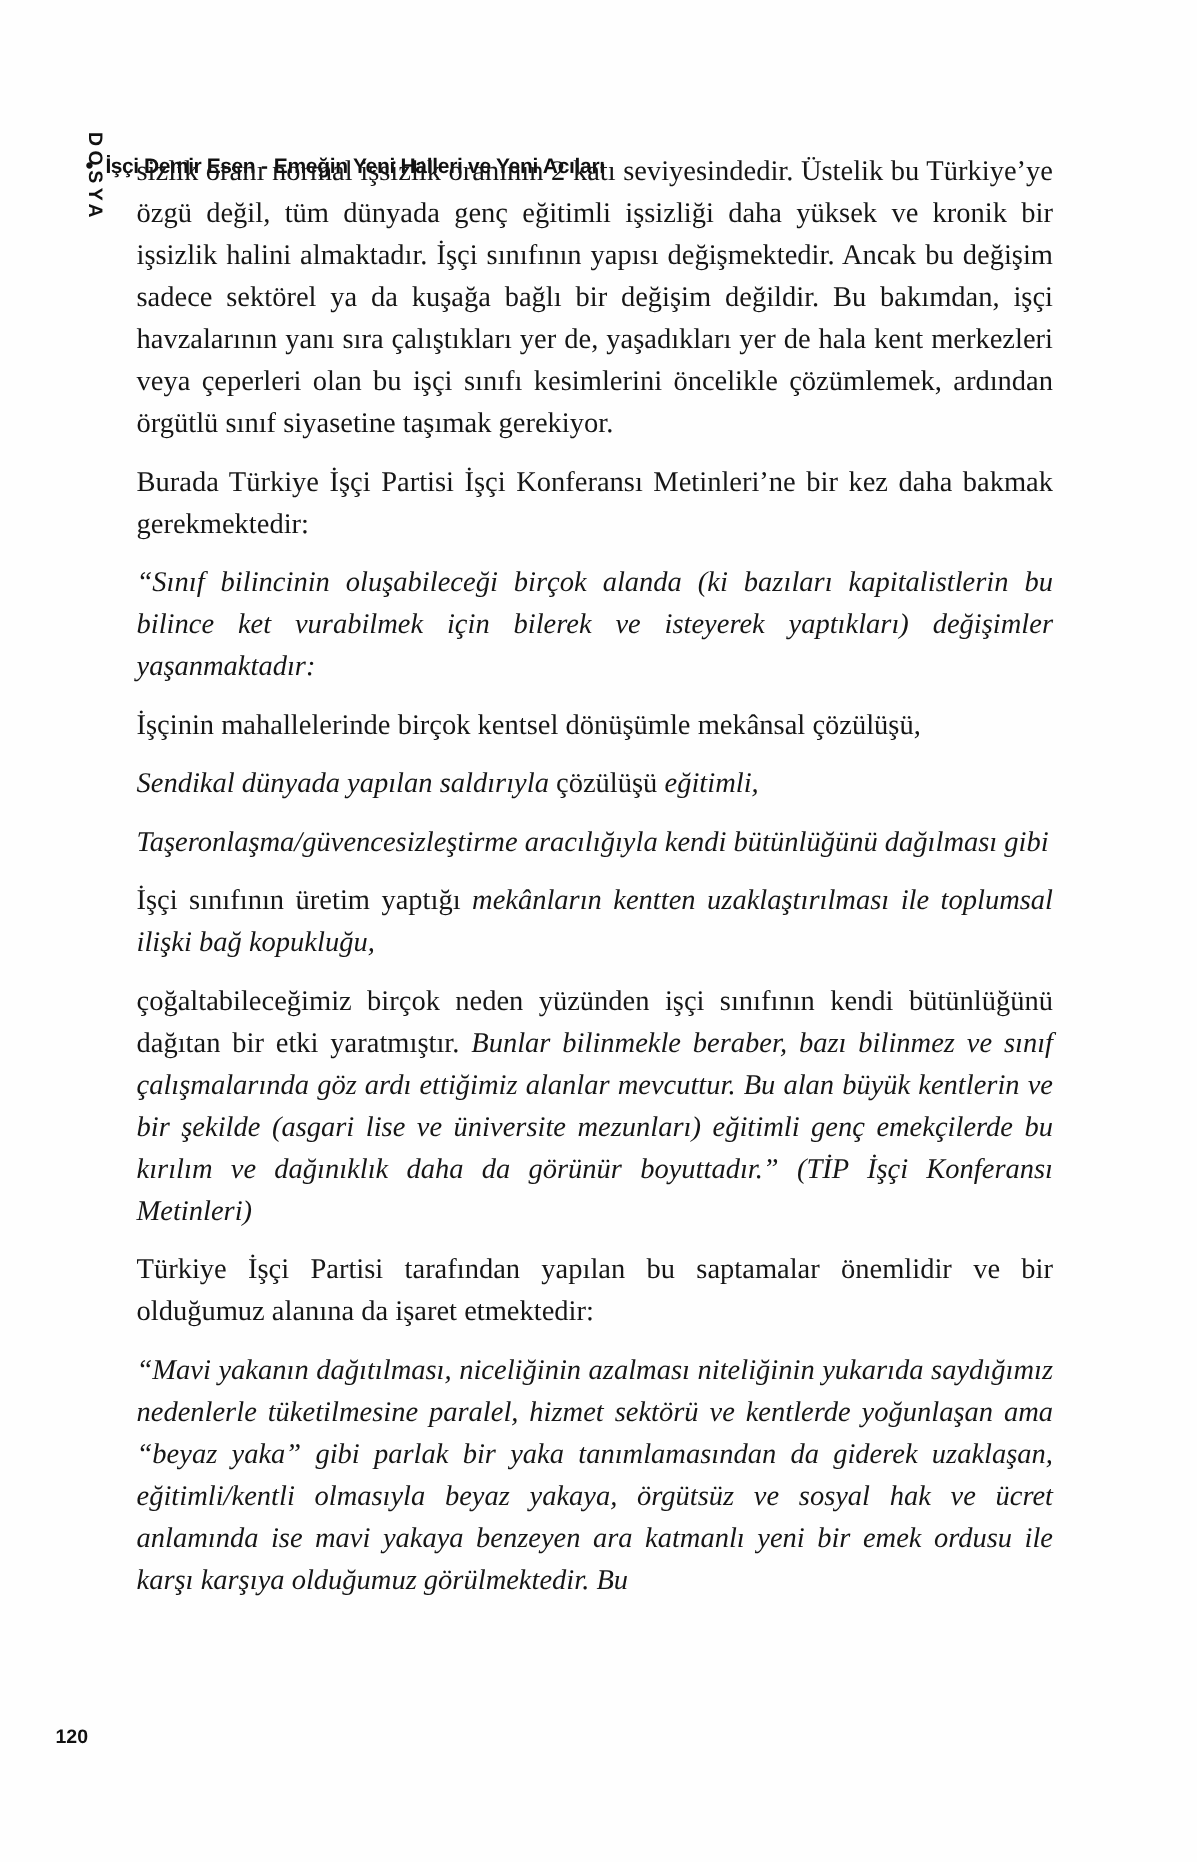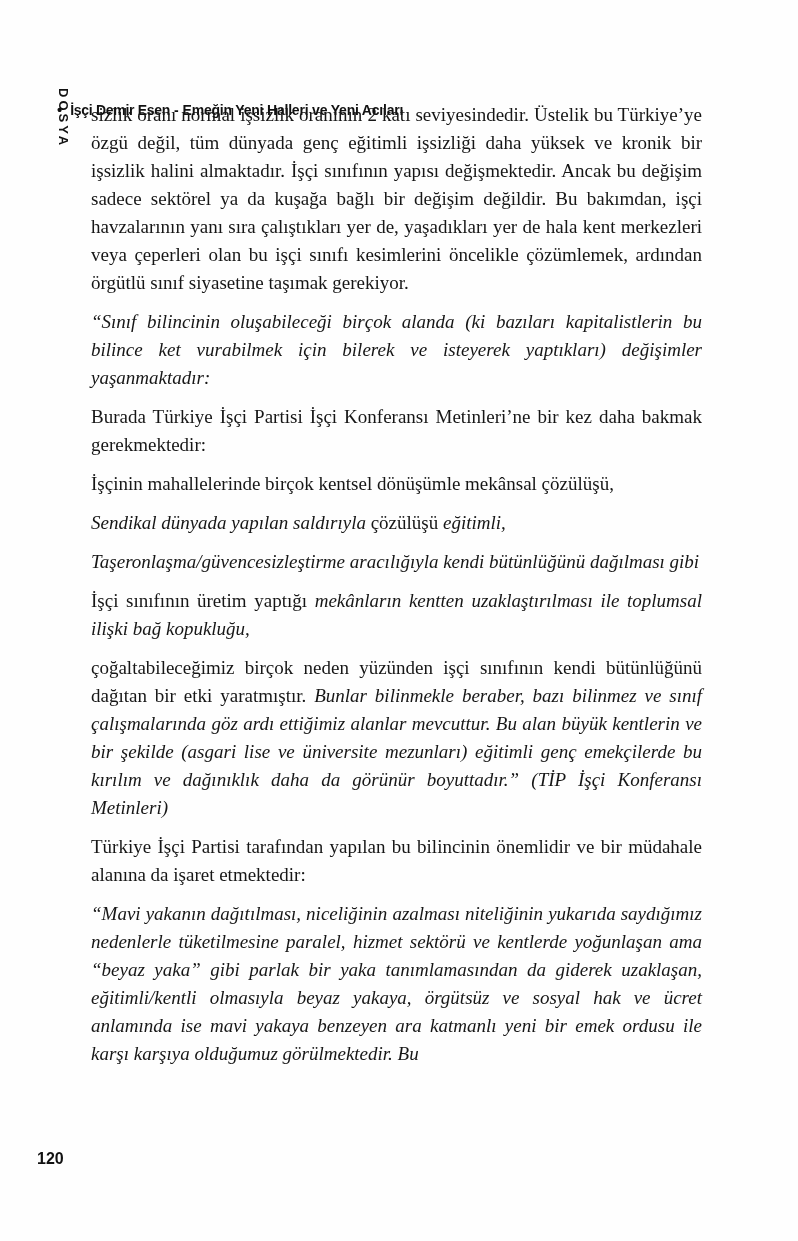--- a/index.html
+++ b/index.html
@@ -50,43 +50,43 @@
   }
   .body-text p { margin: 0 0 11px 0; }
   .body-text .italic { font-style: italic; }
   .body-text .normal { font-style: normal; }
   .page-number {
     position: absolute;
     top: 1150px;
     left: 37px;
     font-family: "Liberation Sans", sans-serif;
     font-weight: 700;
-    font-size: 16px;
+    font-size: 13px;
     color: #111;
   }
 </style>
 </head>
 <body>
 
 <div class="page">
 
   <div class="header">
     <span class="bullet">•</span><span class="author">İşçi Demir Esen</span><span class="sep"> - </span><span class="title">Emeğin Yeni Halleri ve Yeni Acıları</span>
   </div>
 
   <div class="dosya">DOSYA</div>
 
   <div class="body-text">
       <p><span class="normal">sizlik oranı normal işsizlik oranının 2 katı seviyesindedir. Üstelik bu Türkiye’ye özgü değil, tüm dünyada genç eğitimli işsizliği daha yüksek ve kronik bir işsizlik halini almaktadır. İşçi sınıfının yapısı değişmektedir. Ancak bu değişim sadece sektörel ya da kuşağa bağlı bir değişim değildir. Bu bakımdan, işçi havzalarının yanı sıra çalıştıkları yer de, yaşadıkları yer de hala kent merkezleri veya çeperleri olan bu işçi sınıfı kesimlerini öncelikle çözümlemek, ardından örgütlü sınıf siyasetine taşımak gerekiyor.</span></p>
+      <p><span class="normal">Burada Türkiye İşçi Partisi İşçi Konferansı Metinleri’ne bir kez daha bakmak gerekmektedir:</span></p>
       <p><span class="italic">“Sınıf bilincinin oluşabileceği birçok alanda (ki bazıları kapitalistlerin bu bilince ket vurabilmek için bilerek ve isteyerek yaptıkları) değişimler yaşanmaktadır:</span></p>
-      <p><span class="normal">Burada Türkiye İşçi Partisi İşçi Konferansı Metinleri’ne bir kez daha bakmak gerekmektedir:</span></p>
       <p><span class="normal">İşçinin mahallelerinde birçok kentsel dönüşümle mekânsal çözülüşü,</span></p>
       <p><span class="italic">Sendikal dünyada yapılan saldırıyla </span><span class="normal">çözülüşü </span><span class="italic">eğitimli,</span></p>
       <p><span class="italic">Taşeronlaşma/güvencesizleştirme aracılığıyla kendi bütünlüğünü dağılması gibi</span></p>
       <p><span class="normal">İşçi sınıfının üretim yaptığı </span><span class="italic">mekânların kentten uzaklaştırılması ile toplumsal ilişki bağ kopukluğu,</span></p>
       <p><span class="normal">çoğaltabileceğimiz birçok neden yüzünden işçi sınıfının kendi bütünlüğünü dağıtan bir etki yaratmıştır. </span><span class="italic">Bunlar bilinmekle beraber, bazı bilinmez ve sınıf çalışmalarında göz ardı ettiğimiz alanlar mevcuttur. Bu alan büyük kentlerin ve bir şekilde (asgari lise ve üniversite mezunları) eğitimli genç emekçilerde bu kırılım ve dağınıklık daha da görünür boyuttadır.” (TİP İşçi Konferansı Metinleri)</span></p>
-      <p><span class="normal">Türkiye İşçi Partisi tarafından yapılan bu bilincinin önemlidir ve bir müdahale alanına da işaret etmektedir:</span></p>
+      <p><span class="normal">Türkiye İşçi Partisi tarafından yapılan bu saptamalar önemlidir ve bir olduğumuz alanına da işaret etmektedir:</span></p>
       <p><span class="italic">“Mavi yakanın dağıtılması, niceliğinin azalması niteliğinin yukarıda saydığımız nedenlerle tüketilmesine paralel, hizmet sektörü ve kentlerde yoğunlaşan ama “beyaz yaka” gibi parlak bir yaka tanımlamasından da giderek uzaklaşan, eğitimli/kentli olmasıyla beyaz yakaya, örgütsüz ve sosyal hak ve ücret anlamında ise mavi yakaya benzeyen ara katmanlı yeni bir emek ordusu ile karşı karşıya olduğumuz görülmektedir. Bu</span></p>
     </div>
 
   <div class="page-number">120</div>
 
 </div>
 
 </body></html>

